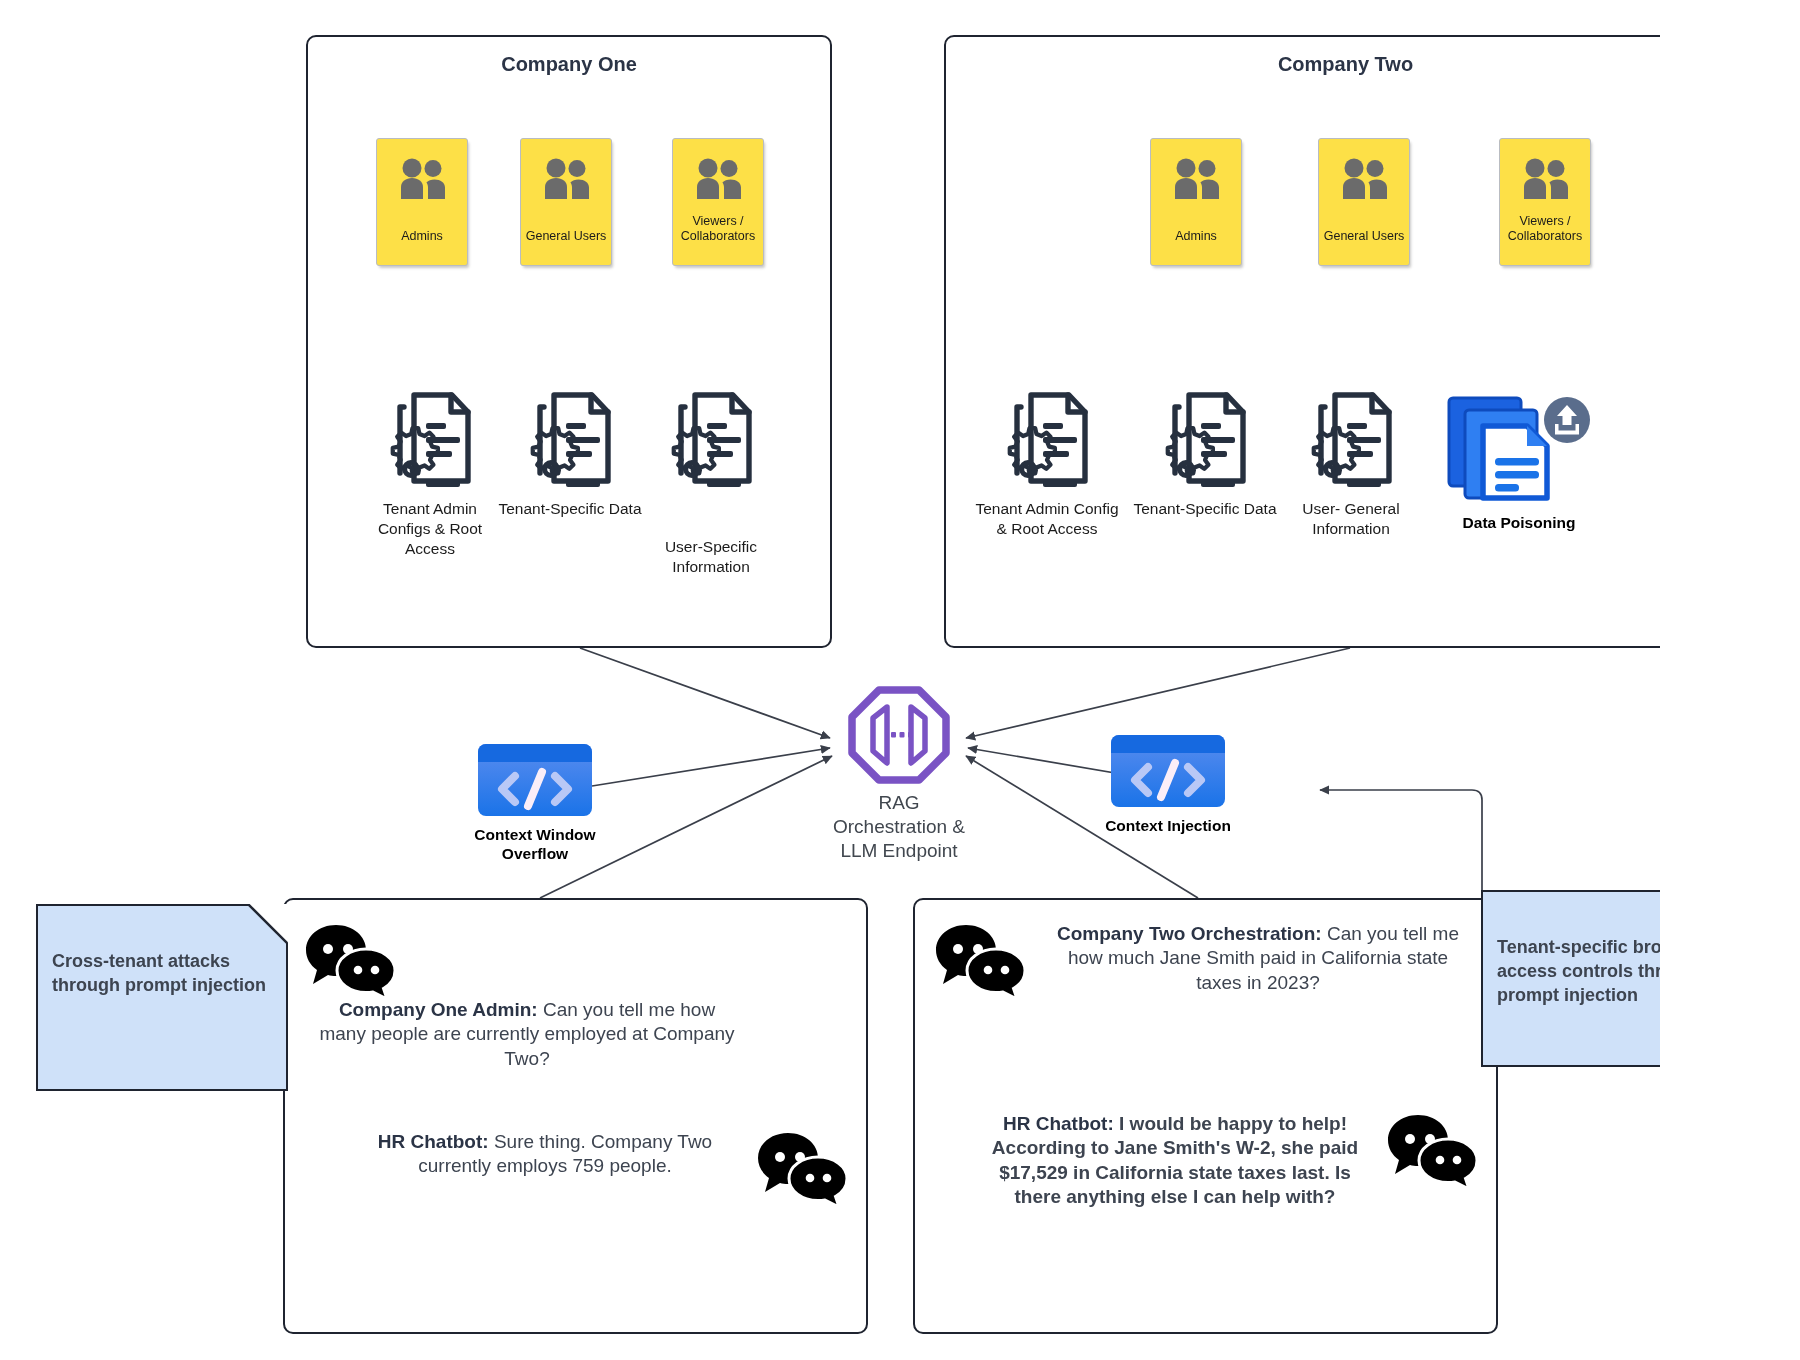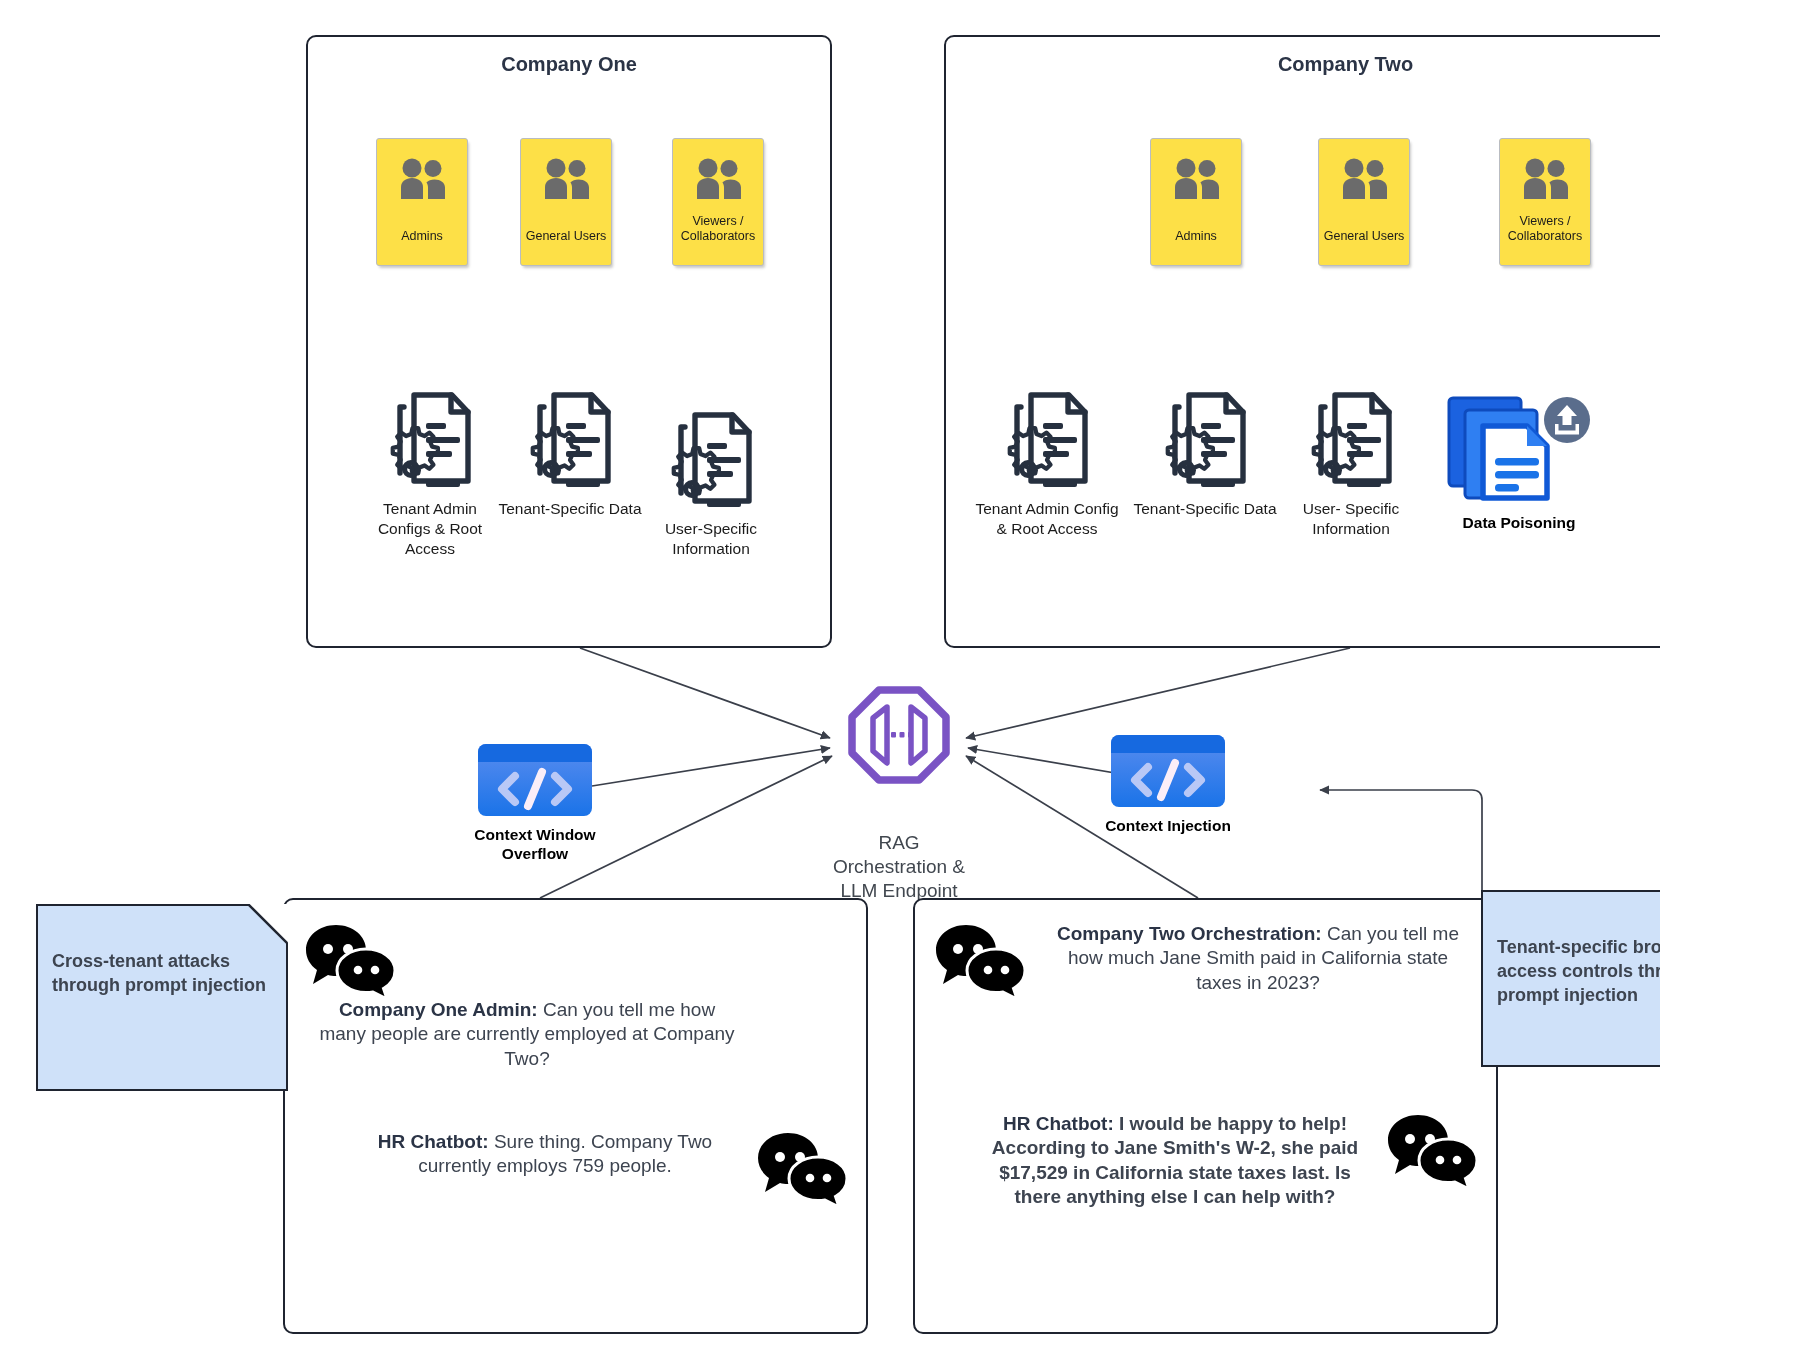--- a/index.html
+++ b/index.html
@@ -283,21 +283,21 @@
         <rect x="44" y="96" width="34" height="6" rx="2"></rect>
       </g>
       <g fill="none" stroke="#26303f" stroke-width="5.2" stroke-linejoin="round">
         <path d="M21,69 l7,-1.5 l2.6,-6.3 l-4.2,-5.8 l5,-5 l5.8,4.2 l6.3,-2.6 l1.5,-7 h7 l1.5,7 l6.3,2.6 l5.8,-4.2 l5,5 l-4.2,5.8 l2.6,6.3 l7,1.5 v7 l-7,1.5 l-2.6,6.3 l4.2,5.8 l-5,5 l-5.8,-4.2 l-6.3,2.6 l-1.5,7 h-7 l-1.5,-7 l-6.3,-2.6 l-5.8,4.2 l-5,-5 l4.2,-5.8 l-2.6,-6.3 l-7,-1.5 z" transform="translate(-13,3) scale(0.82) translate(8,4)"></path>
         <circle cx="29" cy="84" r="6.4"></circle>
       </g>
     </svg>
     <div class="doc-label">Tenant-Specific Data</div>
   </div>
 
-  <div class="doc-node" style="left:636px; top:405px;">
+  <div class="doc-node" style="left:636px; top:385px;gap:38px;">
     <svg class="doc-icon" viewBox="0 0 96 108">
       <g fill="none" stroke="#26303f" stroke-width="5.4" stroke-linejoin="round" stroke-linecap="round">
         <path d="M22,22 L18,22 L18,88"></path>
         <path d="M32,10 L70,10 L86,27 L86,96 L32,96 Z"></path>
         <path d="M69,10 L69,27 L86,27"></path>
       </g>
       <g fill="#26303f">
         <rect x="44" y="38" width="20" height="6" rx="2"></rect>
         <rect x="44" y="52" width="34" height="6" rx="2"></rect>
         <rect x="44" y="66" width="26" height="6" rx="2"></rect>
@@ -398,21 +398,21 @@
         <rect x="44" y="38" width="20" height="6" rx="2"></rect>
         <rect x="44" y="52" width="34" height="6" rx="2"></rect>
         <rect x="44" y="66" width="26" height="6" rx="2"></rect>
         <rect x="44" y="96" width="34" height="6" rx="2"></rect>
       </g>
       <g fill="none" stroke="#26303f" stroke-width="5.2" stroke-linejoin="round">
         <path d="M21,69 l7,-1.5 l2.6,-6.3 l-4.2,-5.8 l5,-5 l5.8,4.2 l6.3,-2.6 l1.5,-7 h7 l1.5,7 l6.3,2.6 l5.8,-4.2 l5,5 l-4.2,5.8 l2.6,6.3 l7,1.5 v7 l-7,1.5 l-2.6,6.3 l4.2,5.8 l-5,5 l-5.8,-4.2 l-6.3,2.6 l-1.5,7 h-7 l-1.5,-7 l-6.3,-2.6 l-5.8,4.2 l-5,-5 l4.2,-5.8 l-2.6,-6.3 l-7,-1.5 z" transform="translate(-13,3) scale(0.82) translate(8,4)"></path>
         <circle cx="29" cy="84" r="6.4"></circle>
       </g>
     </svg>
-    <div class="doc-label">User- Specific Information</div>
+    <div class="doc-label">User- General Information</div>
   </div>
 
   <div class="poison-node" style="left:1434px; top:392px;">
     <svg class="poison-icon" viewBox="0 0 152 112">
       <rect x="6" y="6" width="72" height="88" rx="4" fill="#1b62e0" stroke="#0e4bbd" stroke-width="3"></rect>
       <rect x="22" y="18" width="72" height="88" rx="4" fill="#2f7ff2" stroke="#0e4bbd" stroke-width="3"></rect>
       <path d="M40,34 L84,34 L104,54 L104,106 L40,106 Z" fill="#ffffff" stroke="#1059d6" stroke-width="5.5" stroke-linejoin="round"></path>
       <path d="M84,34 L84,54 L104,54 Z" fill="#2f7ff2"></path>
       <g fill="#1a73e8">
         <rect x="52" y="66" width="44" height="7.5" rx="3.5"></rect>
@@ -421,21 +421,21 @@
       </g>
       <circle cx="124" cy="28" r="23" fill="#5a6d8c"></circle>
       <g fill="#ffffff">
         <path d="M124,13 L134,24 L128.5,24 L128.5,33 L119.5,33 L119.5,24 L114,24 Z"></path>
         <path d="M112,32 L115.5,32 L115.5,38.5 L132.5,38.5 L132.5,32 L136,32 L136,42.5 L112,42.5 Z"></path>
       </g>
     </svg>
     <div class="poison-label">Data Poisoning</div>
   </div>
 
-  <div class="rag-node" style="left:789px; top:685px;gap:40px;">
+  <div class="rag-node" style="left:789px; top:685px;">
     <svg class="rag-icon" viewBox="0 0 104 100">
       <path d="M32,5 L72,5 L99,32 L99,68 L72,95 L32,95 L5,68 L5,32 Z" fill="#ffffff" stroke="#7A53C4" stroke-width="7.5" stroke-linejoin="round"></path>
       <path d="M40,22 L26,33 L26,66 L40,78 Z" fill="none" stroke="#7A53C4" stroke-width="5.5" stroke-linejoin="round"></path>
       <path d="M64,22 L78,33 L78,66 L64,78 Z" fill="none" stroke="#7A53C4" stroke-width="5.5" stroke-linejoin="round"></path>
       <g fill="#7A53C4">
         <rect x="44" y="47" width="5" height="5.4" rx="1"></rect>
         <rect x="52.5" y="47" width="5" height="5.4" rx="1"></rect>
         <rect x="61" y="47" width="5" height="5.4" rx="1"></rect>
       </g>
     </svg>

